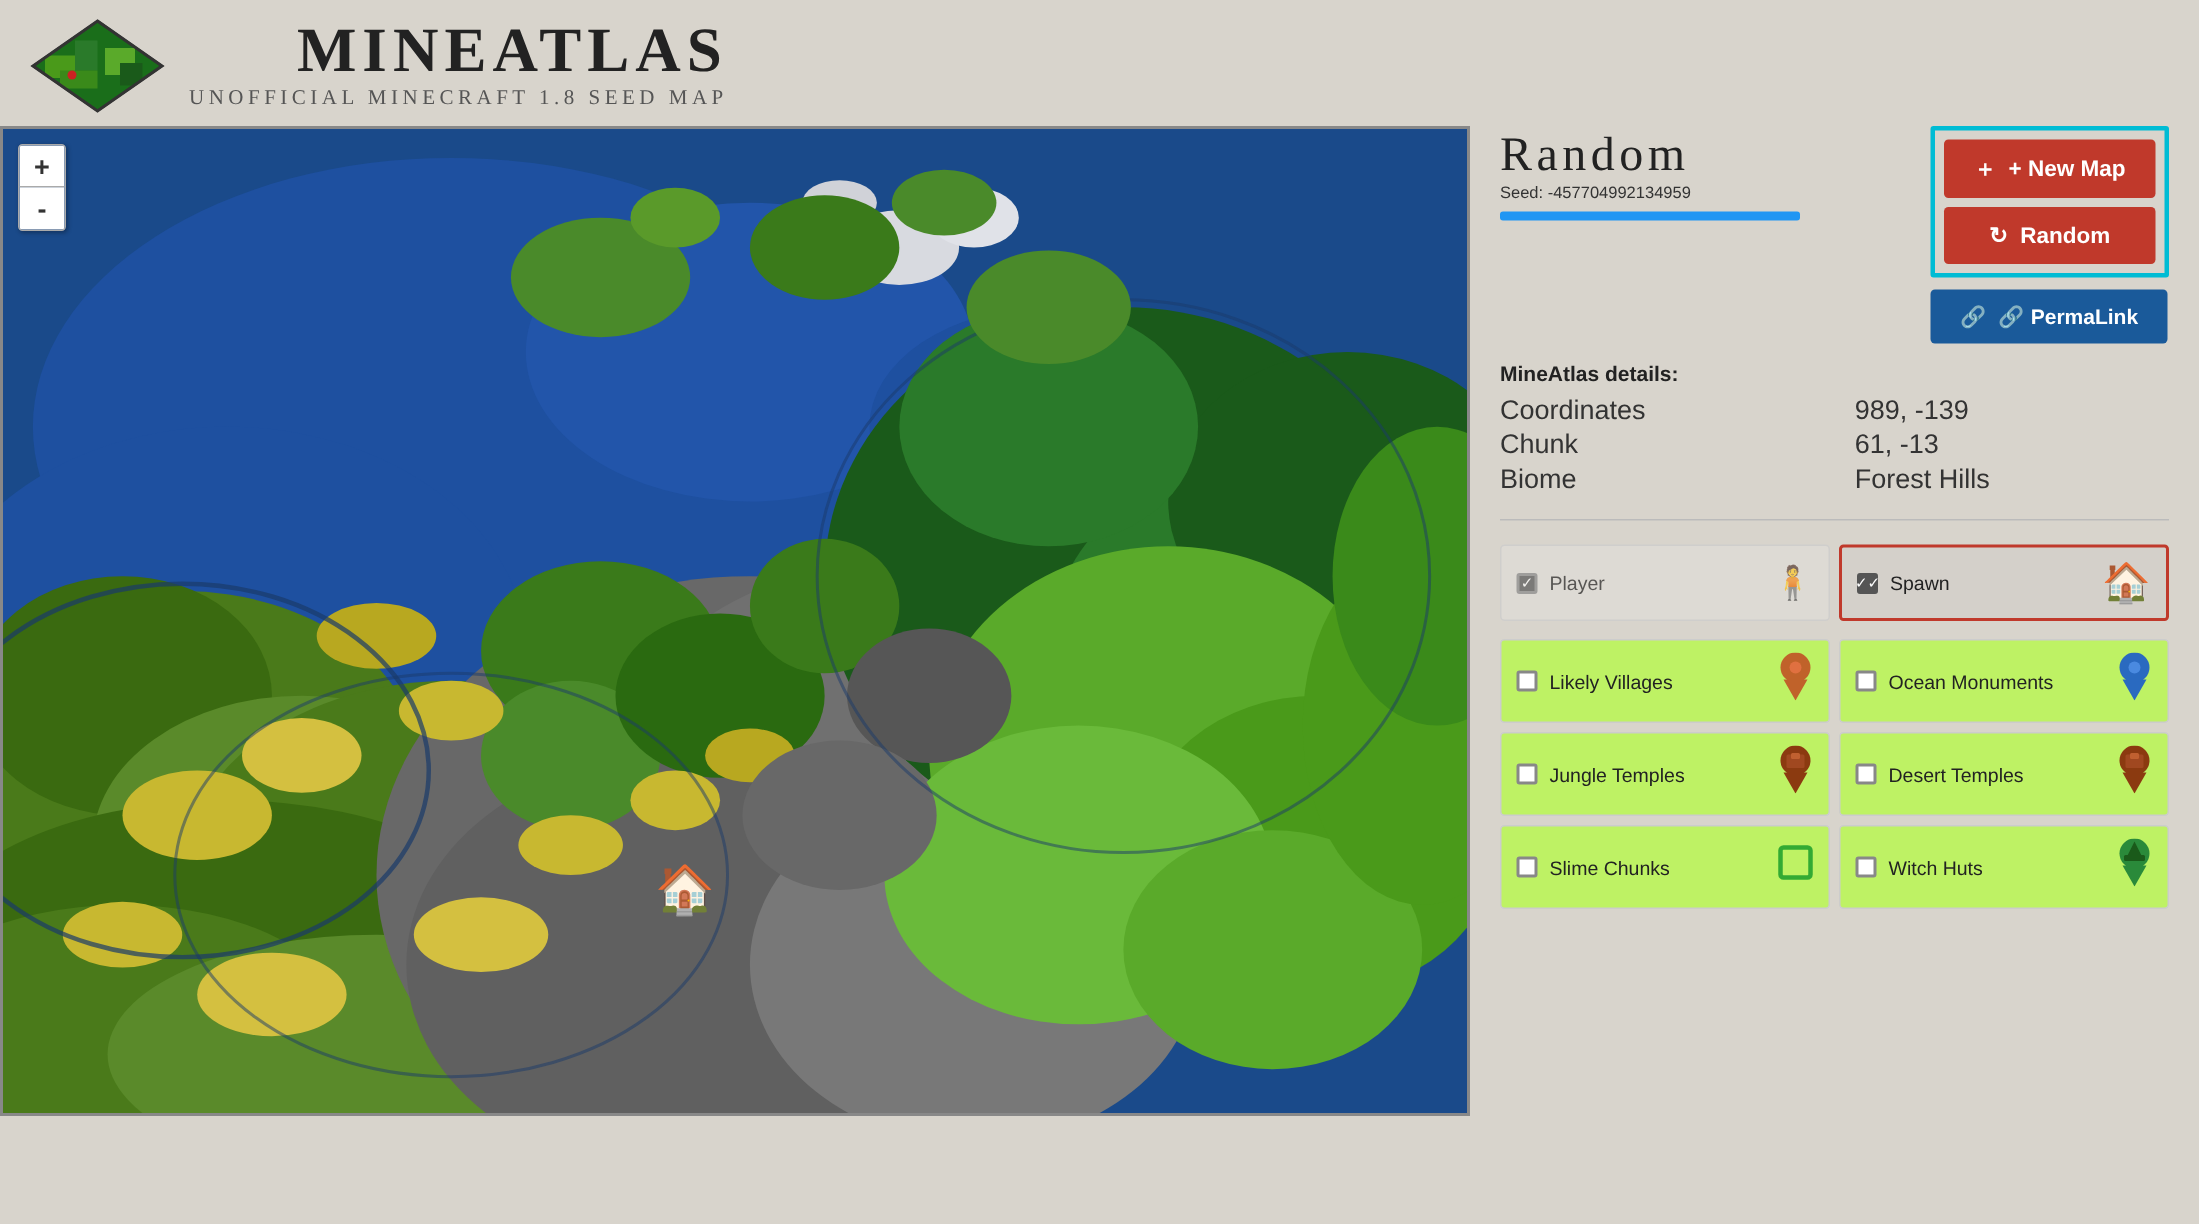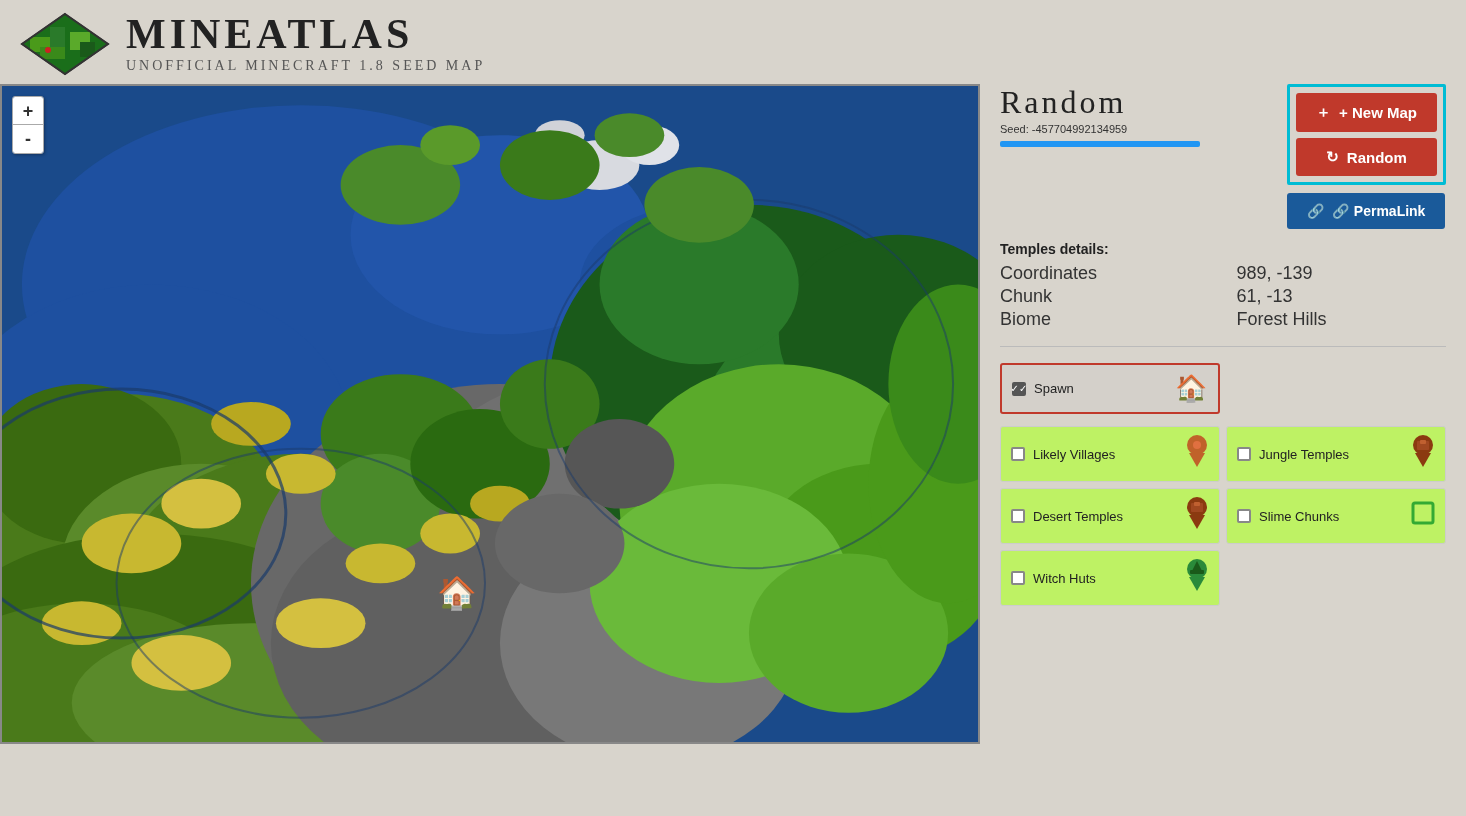--- a/index.html
+++ b/index.html
@@ -20,20 +20,21 @@
       gap: 16px;
     }
     .logo-diamond {
       width: 90px;
       height: 60px;
       position: relative;
     }
     .logo-text-block {
       display: flex;
       flex-direction: column;
+      text-align: right;
     }
     .logo-title {
       font-family: 'Palatino Linotype', Palatino, serif;
       font-size: 42px;
       font-weight: bold;
       color: #222;
       letter-spacing: 4px;
       text-transform: uppercase;
     }
     .logo-subtitle {
@@ -446,35 +447,40 @@
           </button>
         </div>
         <button class="btn-permalink">
           <span>🔗</span>
           <span>🔗 PermaLink</span>
         </button>
       </div>
     </div>
 
     <div class="location-details">
-      <div class="location-title">Temples details:</div>
+      <div class="location-title">MineAtlas details:</div>
       <div class="location-table">
         <span class="loc-label">Coordinates</span>
         <span class="loc-value">989, -139</span>
         <span class="loc-label">Chunk</span>
         <span class="loc-value">61, -13</span>
         <span class="loc-label">Biome</span>
         <span class="loc-value">Forest Hills</span>
       </div>
     </div>
 
     <div class="panel-divider"></div>
 
     <div style="display:grid; grid-template-columns:1fr 1fr; gap:6px;">
 
+      <div class="player-item">
+        <div class="feature-checkbox checked"></div>
+        <span class="feature-label">Player</span>
+        <span class="feature-icon">🧍</span>
+      </div>
 
       <div class="feature-item spawn-active" style="border: 2.5px solid #c0392b;">
         <div class="feature-checkbox checked" style="background:#555; border-color:#555;">
           <span style="color:white;font-size:10px;">✓</span>
         </div>
         <span class="feature-label">Spawn</span>
         <span class="feature-icon" style="color:#cc44cc; font-size:26px;">🏠</span>
       </div>
     </div>
 
@@ -486,20 +492,31 @@
         <span class="feature-icon" style="font-size:22px;">
           
           <svg width="24" height="32" viewBox="0 0 24 32">
             <ellipse cx="12" cy="10" rx="10" ry="10" fill="#c0622a"></ellipse>
             <polygon points="12,32 4,18 20,18" fill="#c0622a"></polygon>
             <circle cx="12" cy="10" r="4" fill="#e07040"></circle>
           </svg>
         </span>
       </div>
 
+      <div class="feature-item">
+        <div class="feature-checkbox"></div>
+        <span class="feature-label">Ocean Monuments</span>
+        <span class="feature-icon">
+          <svg width="24" height="32" viewBox="0 0 24 32">
+            <ellipse cx="12" cy="10" rx="10" ry="10" fill="#2a6ac0"></ellipse>
+            <polygon points="12,32 4,18 20,18" fill="#2a6ac0"></polygon>
+            <circle cx="12" cy="10" r="4" fill="#4a8ae0"></circle>
+          </svg>
+        </span>
+      </div>
 
       <div class="feature-item">
         <div class="feature-checkbox"></div>
         <span class="feature-label">Jungle Temples</span>
         <span class="feature-icon">
           <svg width="24" height="32" viewBox="0 0 24 32">
             <ellipse cx="12" cy="10" rx="10" ry="10" fill="#8B3A10"></ellipse>
             <polygon points="12,32 4,18 20,18" fill="#8B3A10"></polygon>
             <rect x="6" y="6" width="12" height="9" fill="#a04820" rx="1"></rect>
             <rect x="9" y="5" width="6" height="4" fill="#c06030" rx="1"></rect>

